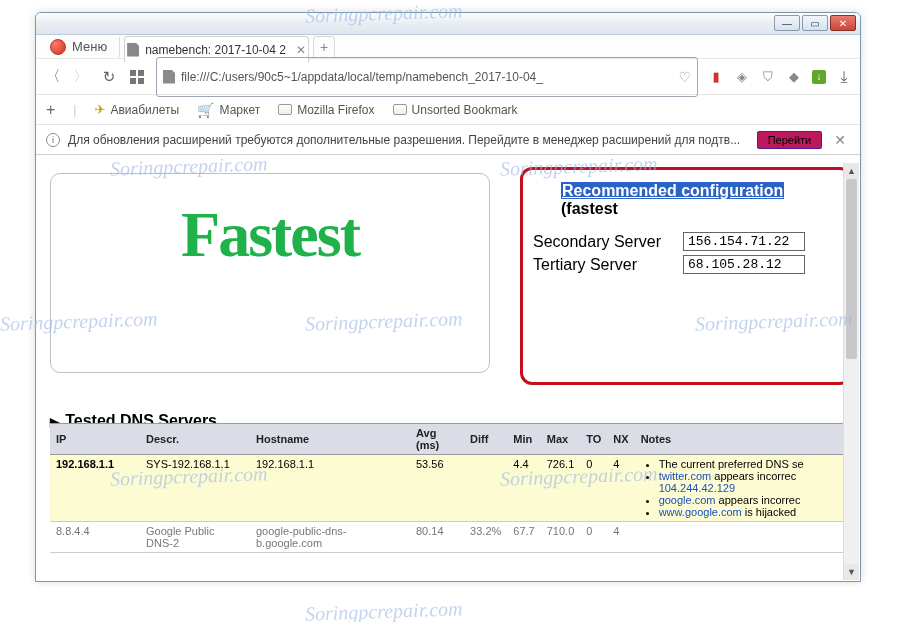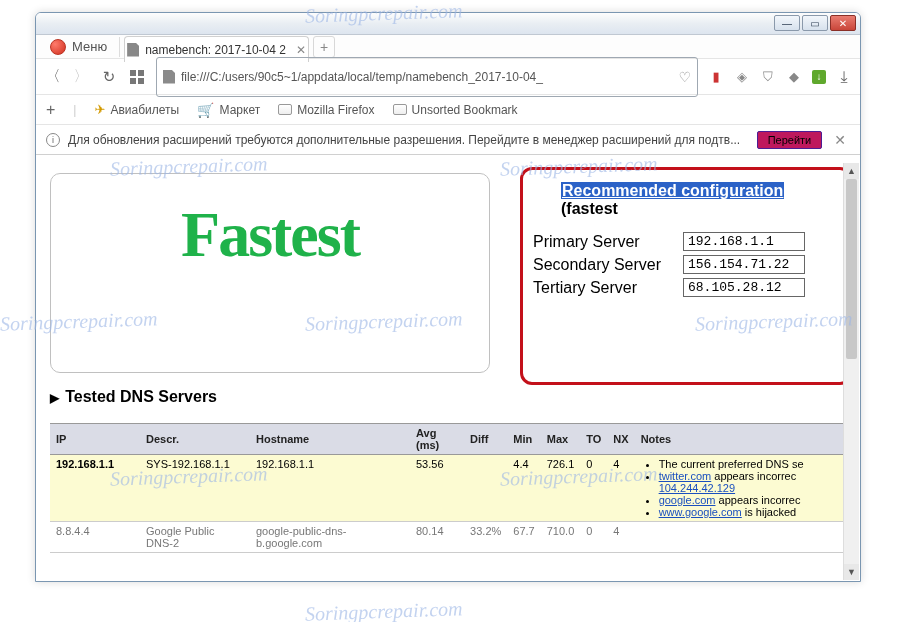--- a/index.html
+++ b/index.html
@@ -59,30 +59,30 @@
 
 .recbox { position: absolute; left: 484px; top: 12px; width: 332px; height: 218px; border: 3px solid #c3101a; border-radius: 12px; padding: 12px 10px; }
 .rectitle { font-size: 16px; font-weight: bold; padding-left: 28px; }
 .rectitle .hl { background: #2b62c7; color: #fff; text-decoration: underline; padding: 0 1px; }
 .rectitle .rest { color: #000; }
 .rectable { margin-top: 14px; }
 .recrow { display: flex; align-items: center; margin-bottom: 4px; }
 .reclabel { font-size: 16px; color: #000; width: 150px; }
 .recval { font-family: "Courier New", monospace; font-size: 13px; border: 1px solid #666; padding: 1px 4px; width: 122px; background: #fff; }
 
-.testedhdr { position: absolute; left: 14px; top: 233px; font-size: 16px; font-weight: bold; color: #000; }
+.testedhdr { position: absolute; left: 14px; top: 257px; font-size: 16px; font-weight: bold; color: #000; }
 .testedhdr::before { content: "▶"; margin-right: 6px; font-size: 12px; }
 
 .dnstable { position: absolute; left: 14px; top: 268px; width: 800px; border-collapse: collapse; font-size: 11px; }
 .dnstable th { background: #dadce6; border-top: 1px solid #999; border-bottom: 1px solid #999; text-align: left; padding: 3px 6px; font-weight: bold; color: #222; }
 .dnstable td { padding: 3px 6px; vertical-align: top; border-bottom: 1px solid #ccc; }
 .dnstable tr.y td { background: #fcfbd2; }
 .dnstable td.ip { font-weight: bold; width: 90px; }
 .dnstable ul { margin: 0; padding-left: 18px; }
-.dnstable a { color: #1a4fbf; text-decoration: underline; }
+.dnstable a { color: #1a4fbf; }
 .row2 td { color: #777; }
 
 .vscroll { position: absolute; right: 1px; top: 150px; width: 16px; bottom: 1px; background: #f0f0f0; border-left: 1px solid #ddd; }
 .vscroll .arrow { height: 16px; background: #e8e8e8; display: flex; align-items: center; justify-content: center; font-size: 9px; color: #555; }
 .vscroll .thumb { position: absolute; top: 16px; left: 2px; right: 2px; height: 180px; background: #c8c8c8; border-radius: 2px; }
 .vscroll .arrow.bot { position: absolute; bottom: 0; width: 100%; }
 
 .watermark { position: absolute; color: #9cb6e6; font-style: italic; font-family: "Comic Sans MS", cursive; font-size: 20px; opacity: .6; pointer-events: none; transform: rotate(-2deg); }
 </style>
 </head>
@@ -171,24 +171,20 @@
 
     <div class="primarybox">
       <div class="fastest">Fastest</div>
     </div>
 
     <div class="recbox">
       <div class="rectitle">
         <span class="hl">Recommended configuration</span><span class="rest"> (fastest</span>
       </div>
       <div class="rectable">
-        <div class="recrow">
-          <span class="reclabel">Primary Server</span>
-          <span class="recval">192.168.1.1</span>
-        </div>
         <div class="recrow">
           <span class="reclabel">Secondary Server</span>
           <span class="recval">156.154.71.22</span>
         </div>
         <div class="recrow">
           <span class="reclabel">Tertiary Server</span>
           <span class="recval">68.105.28.12</span>
         </div>
       </div>
     </div>

